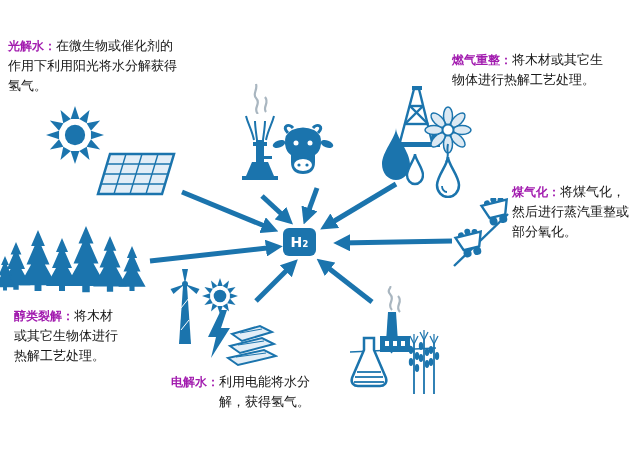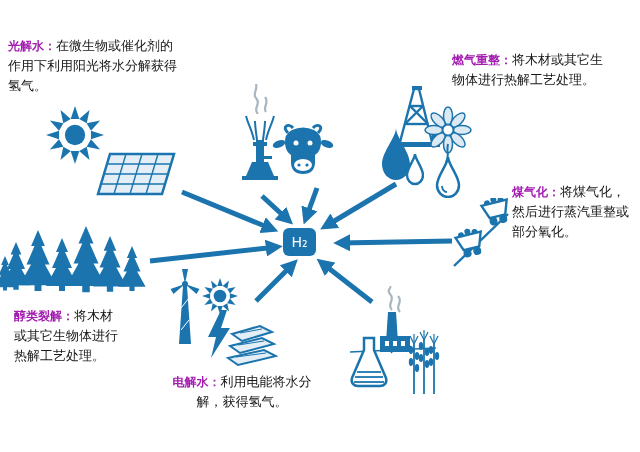--- a/index.html
+++ b/index.html
@@ -3,24 +3,24 @@
 <meta charset="utf-8">
 <style>
   * { margin:0; padding:0; box-sizing:border-box; }
   html,body { background:#ffffff; }
   body { font-family:"DejaVu Sans","Liberation Sans",sans-serif; }
   .canvas { position:relative; width:640px; height:452px; background:#fff; overflow:hidden; }
   .tb { position:absolute; color:#161616; font-size:13px; line-height:1.55; }
   .tb b { font-size:12px; color:#a21caf; }
   .icon { position:absolute; }
   .h2box { position:absolute; left:283px; top:228px; width:33px; height:28px;
-           background:#1b74ad; color:#fff; font-weight:normal; font-size:14px;
+           background:#1b74ad; color:#fff; font-weight:bold; font-size:14px;
            border-radius:6px; display:flex; align-items:center; justify-content:center; }
   #arrows { position:absolute; left:0; top:0; pointer-events:none; }
-  .center-block { text-align:center;margin-left:11px; }
+  .center-block { text-align:right; }
 </style>
 </head>
 <body>
 
 <div class="canvas">
 
   <svg width="0" height="0" style="position:absolute" aria-hidden="true">
     <defs>
       <polygon id="ray" points="20,0 23,9 17,9"></polygon>
       <polygon id="fir" points="0,0 -6,14 -3,14 -10,30 -6,30 -16,48 -3,48 -3,53 3,53 3,48 16,48 6,30 10,30 3,14 6,14"></polygon>

